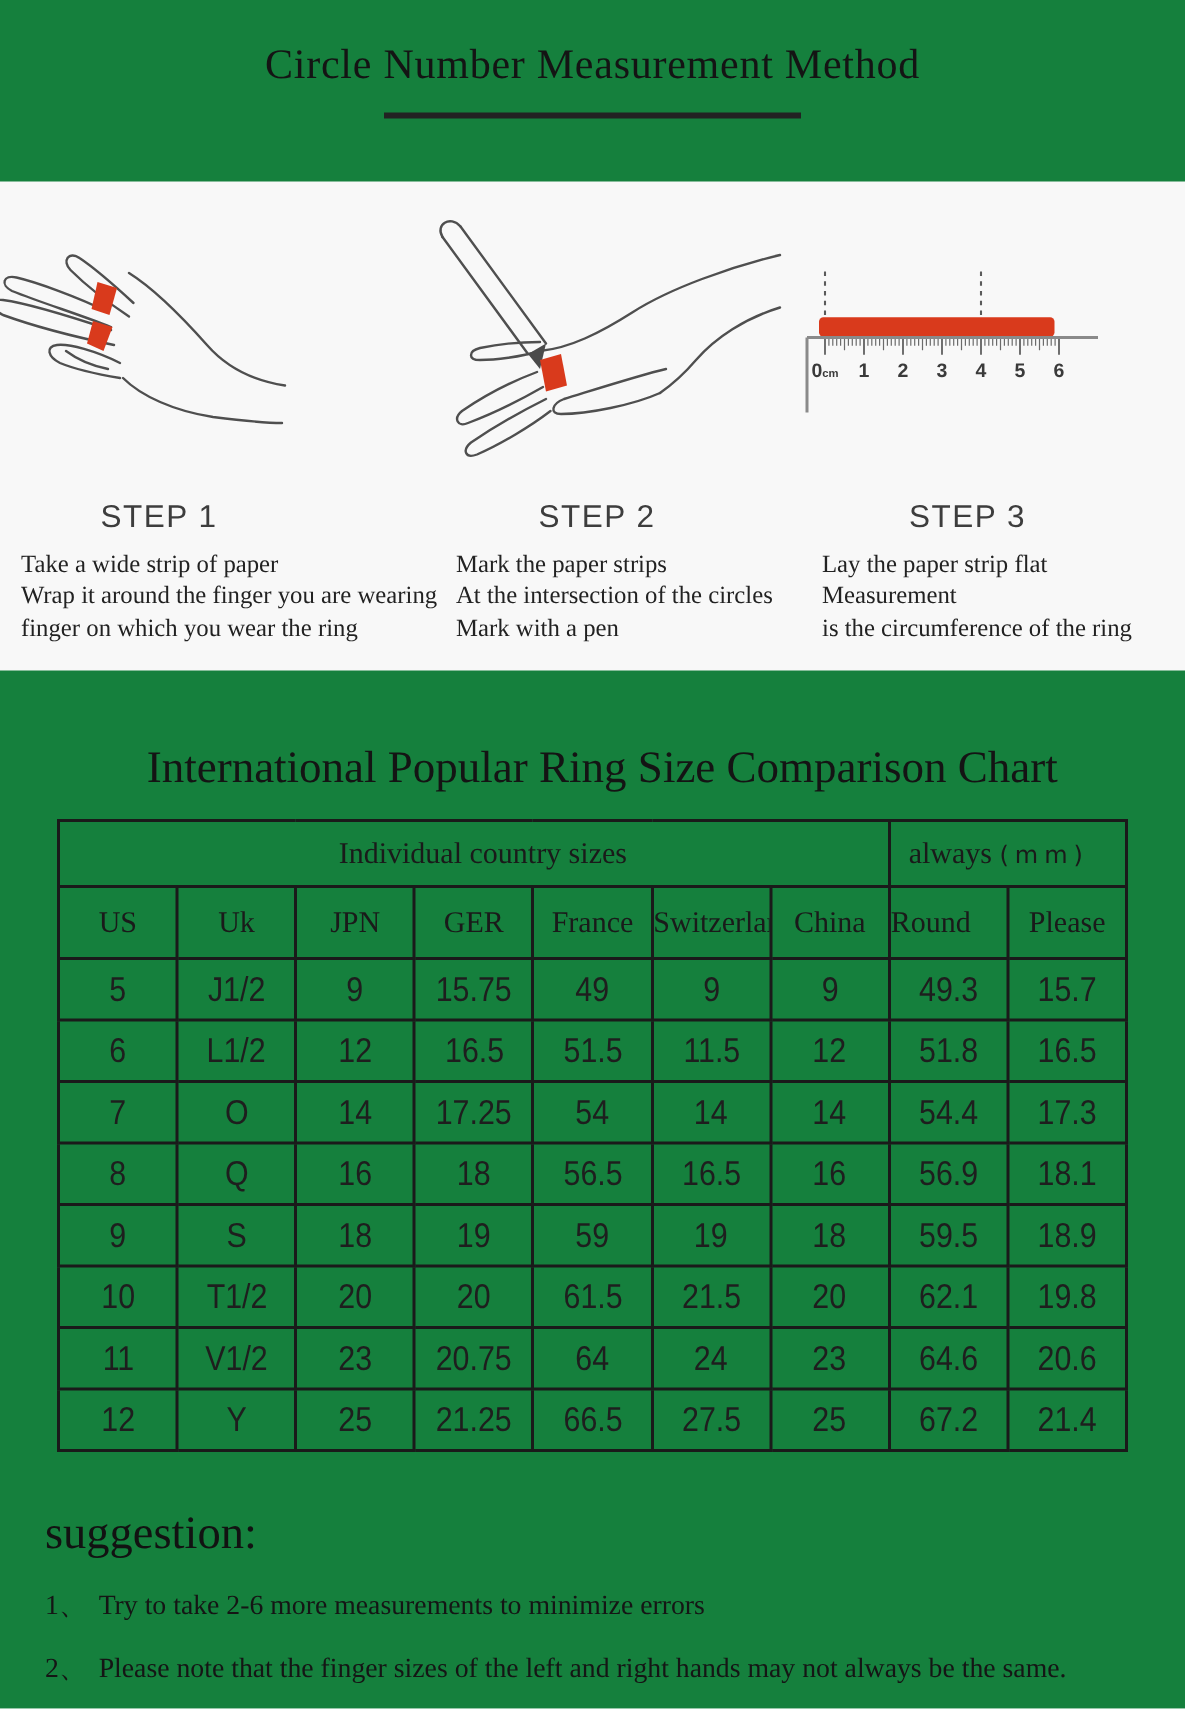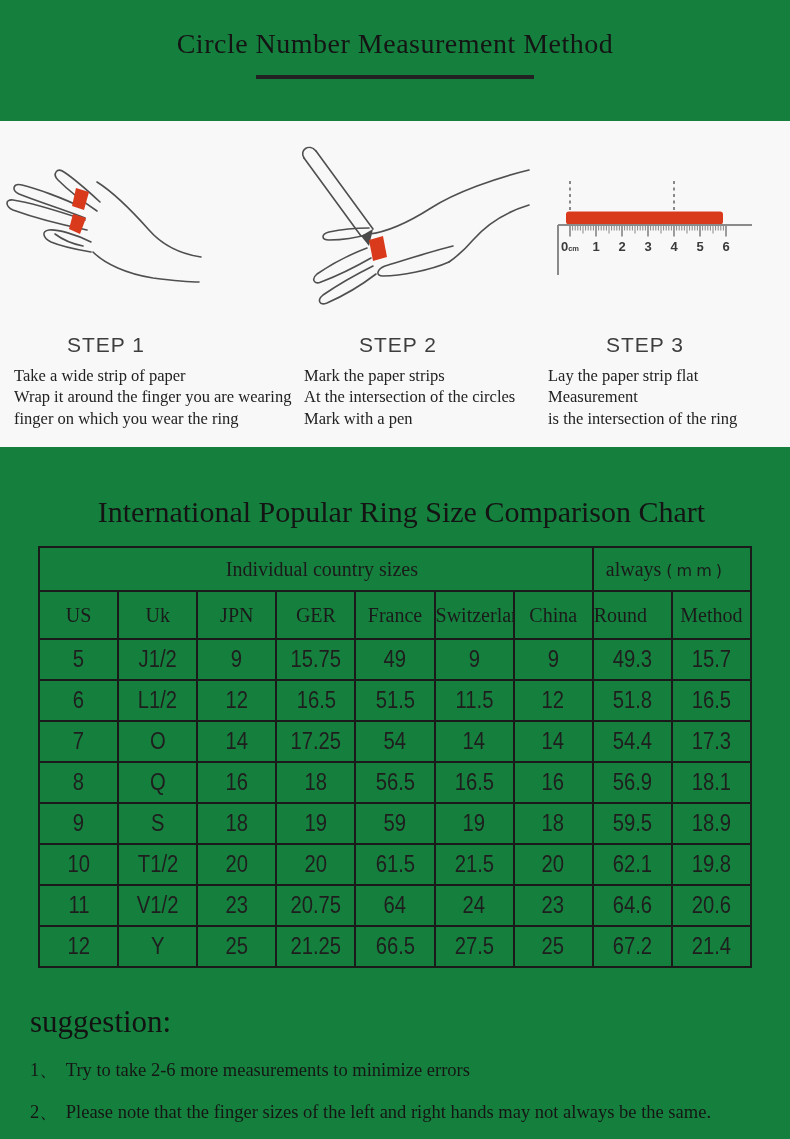--- a/index.html
+++ b/index.html
@@ -16,21 +16,21 @@
 
   
   .steps{
     margin-top:42px;background:#f8f8f8;display:flex;
     padding:6px 0 18px;box-sizing:border-box;
   }
   .step{box-sizing:border-box;}
   .step:nth-child(1){width:272px;}
   .step:nth-child(2){width:268px;}
   .step:nth-child(3){width:250px;}
-  .illus{height:202px;display:flex;align-items:center;justify-content:center;}
+  .illus{height:202px;display:flex;align-items:center;justify-content:flex-start;}
   .step:nth-child(1) .illus svg{transform:translateX(-8px);}
   .step:nth-child(3) .illus svg{transform:translateX(-10px);}
   .step-label{
     text-align:center;margin-top:4px;
     font-family:"Liberation Sans",sans-serif;font-size:21px;
     color:#3d3d3d;letter-spacing:1px;font-weight:500;
   }
   .step:nth-child(1) .step-label{transform:translateX(-30px);}
   .step:nth-child(2) .step-label{transform:translateX(-8px);}
   .step:nth-child(3) .step-label{transform:translateX(-20px);}
@@ -204,21 +204,21 @@
               <text x="124" y="82" text-anchor="middle" class="ruler-num">4</text>
               <text x="150" y="82" text-anchor="middle" class="ruler-num">5</text>
               <text x="176" y="82" text-anchor="middle" class="ruler-num">6</text>
             </g>
         </svg>
       </div>
       <div class="step-label">STEP 3</div>
       <div class="step-desc">
         <div>Lay the paper strip flat</div>
         <div>Measurement</div>
-        <div>is the intersection of the ring</div>
+        <div>is the circumference of the ring</div>
       </div>
     </div>
 
   </section>
 
   <h2 class="chart-title">International Popular Ring Size Comparison Chart</h2>
 
   <table id="size-table">
       <thead>
         <tr class="group">
@@ -227,21 +227,21 @@
         </tr>
         <tr class="cols">
           <th>US</th>
           <th>Uk</th>
           <th>JPN</th>
           <th>GER</th>
           <th>France</th>
           <th class="small">Switzerland</th>
           <th>China</th>
           <th class="ralign">Round</th>
-          <th>Method</th>
+          <th>Please</th>
         </tr>
       </thead>
       <tbody>
         <tr>
           <td><span class="cellv">5</span></td>
           <td><span class="cellv">J1/2</span></td>
           <td><span class="cellv">9</span></td>
           <td><span class="cellv">15.75</span></td>
           <td><span class="cellv">49</span></td>
           <td><span class="cellv">9</span></td>

